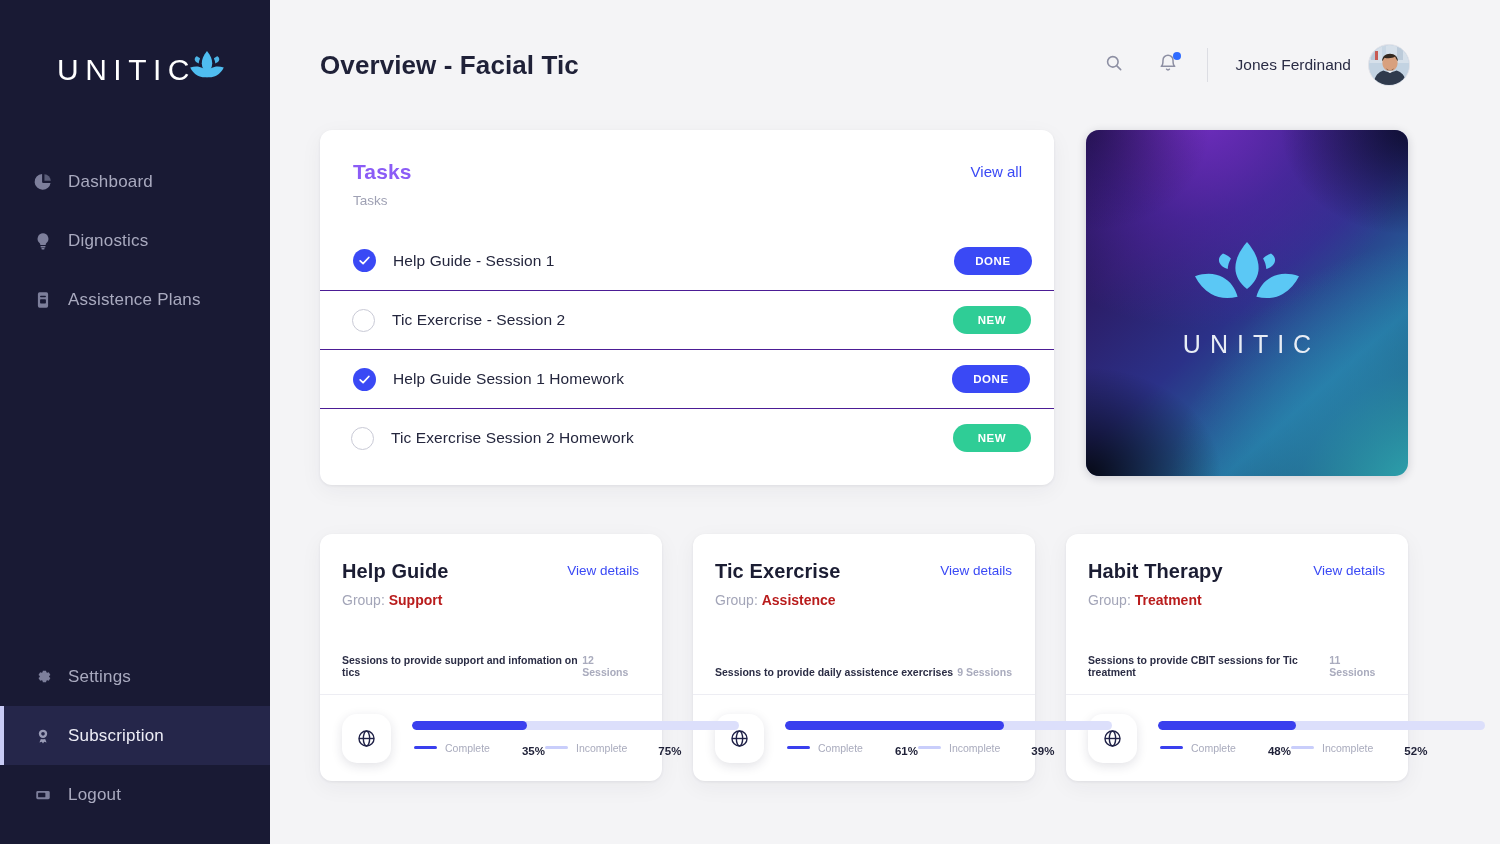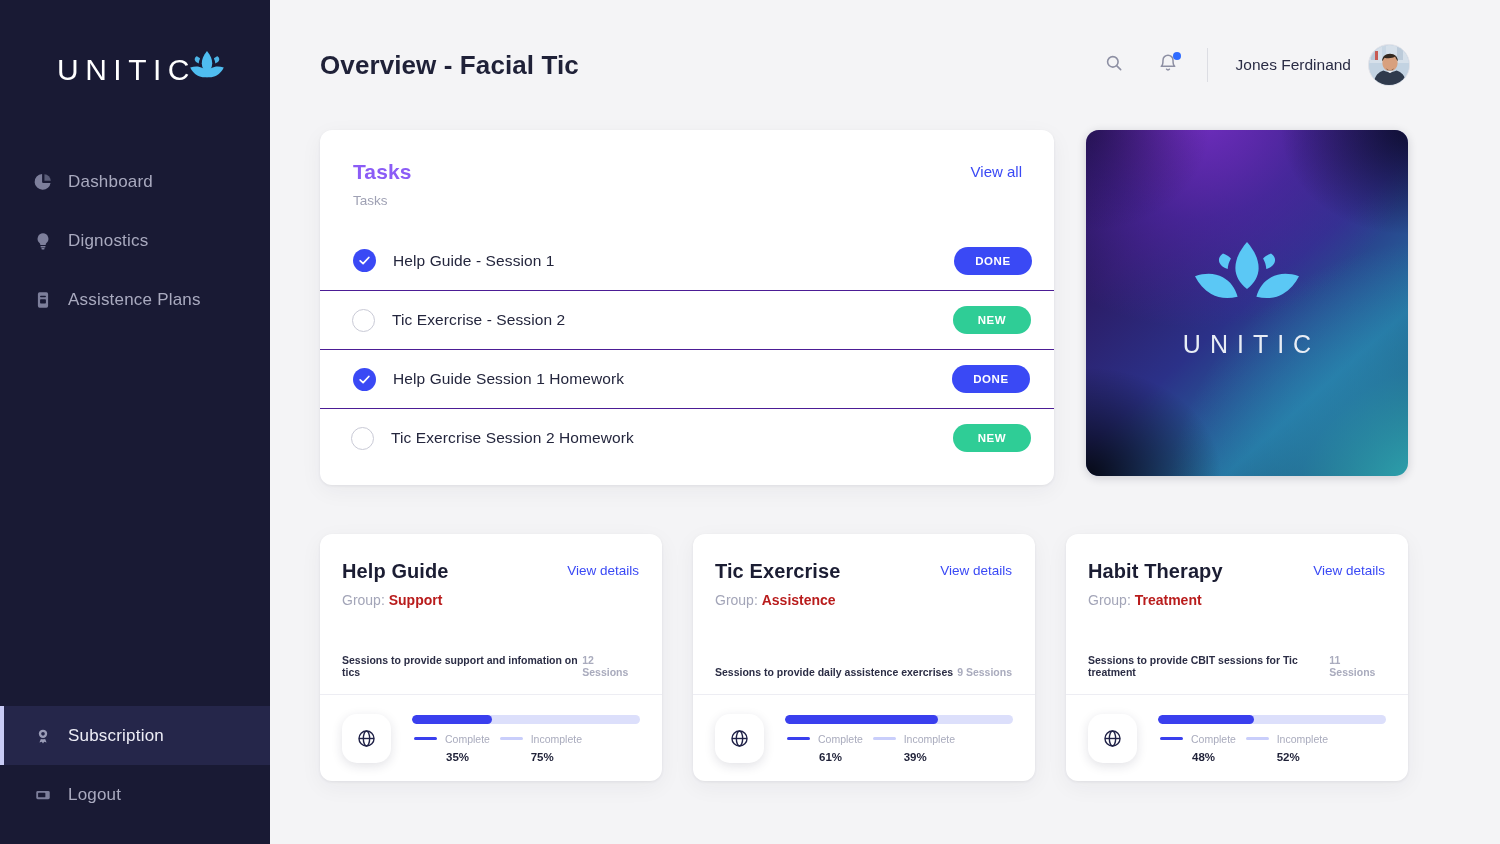--- a/index.html
+++ b/index.html
@@ -231,21 +231,21 @@
   }
   .progress-wrap { flex: 1; }
   .progress-track {
     height: 9px; border-radius: 5px; background: #DCDFFB;
     overflow: hidden; position: relative;
   }
   .progress-fill {
     height: 100%; border-radius: 5px; background: #3A3FEE;
   }
   .legend { display: flex; margin-top: 9px; }
-  .legend-item { display: flex; flex-direction: column; }
+  .legend-item { display: flex; flex-direction: row; text-align: right; }
   .legend-item.incomplete { margin-left: auto; padding-right: 58px; }
   .legend-item.complete { padding-left: 2px; }
   .legend-top { display: flex; align-items: center; }
   .legend-dash {
     width: 23px; height: 3.5px; border-radius: 2px; margin-right: 8px;
   }
   .dash-complete { background: #3A3FEE; }
   .dash-incomplete { background: #C9CEFB; }
   .legend-label { font-size: 10.5px; color: #A9ABBD; }
   .legend-value {
@@ -306,20 +306,29 @@
             <rect x="5.4" y="2.6" width="11.2" height="16.8" rx="1.8"></rect>
             <rect x="7.8" y="6.2" width="6.4" height="1.7" rx=".7" fill="#191A34"></rect>
             <rect x="7.8" y="10.2" width="6.4" height="4.6" rx=".8" fill="#191A34"></rect>
           </svg>
         </span>
         <span class="nav-label">Assistence Plans</span>
       </div>
     </nav>
 
     <nav class="nav-bottom">
+      <div class="nav-item">
+        <span class="nav-icon">
+          <svg viewBox="0 0 22 22" width="19" height="19" fill="#7D7F9B">
+            <path d="M11 7.3a3.7 3.7 0 1 0 0 7.4 3.7 3.7 0 0 0 0-7.4zm0 5.5a1.8 1.8 0 1 1 0-3.6 1.8 1.8 0 0 1 0 3.6z"></path>
+            <path d="M19 12.6l-1.5-.9a6.8 6.8 0 0 0 0-1.4l1.5-.9-1.9-3.3-1.6.7a6.8 6.8 0 0 0-1.2-.7L14 4.4h-3.8l-.3 1.7a6.8 6.8 0 0 0-1.2.7l-1.6-.7L5.2 9.4l1.5.9a6.8 6.8 0 0 0 0 1.4l-1.5.9 1.9 3.3 1.6-.7c.4.3.8.5 1.2.7l.3 1.7H14l.3-1.7c.4-.2.8-.4 1.2-.7l1.6.7z"></path>
+          </svg>
+        </span>
+        <span class="nav-label">Settings</span>
+      </div>
 
       <div class="nav-item active">
         <span class="nav-icon">
           <svg viewBox="0 0 22 22" width="20" height="20" fill="#9A9CB7">
             <circle cx="11" cy="8.6" r="4.6"></circle>
             <circle cx="11" cy="8.6" r="2" fill="#25264A"></circle>
             <path d="M8.6 14.2l-1.5 4 2.6-1 1.3 2 1.3-2 2.6 1-1.5-4a6.6 6.6 0 0 1-4.8 0z"></path>
           </svg>
         </span>
         <span class="nav-label">Subscription</span>

